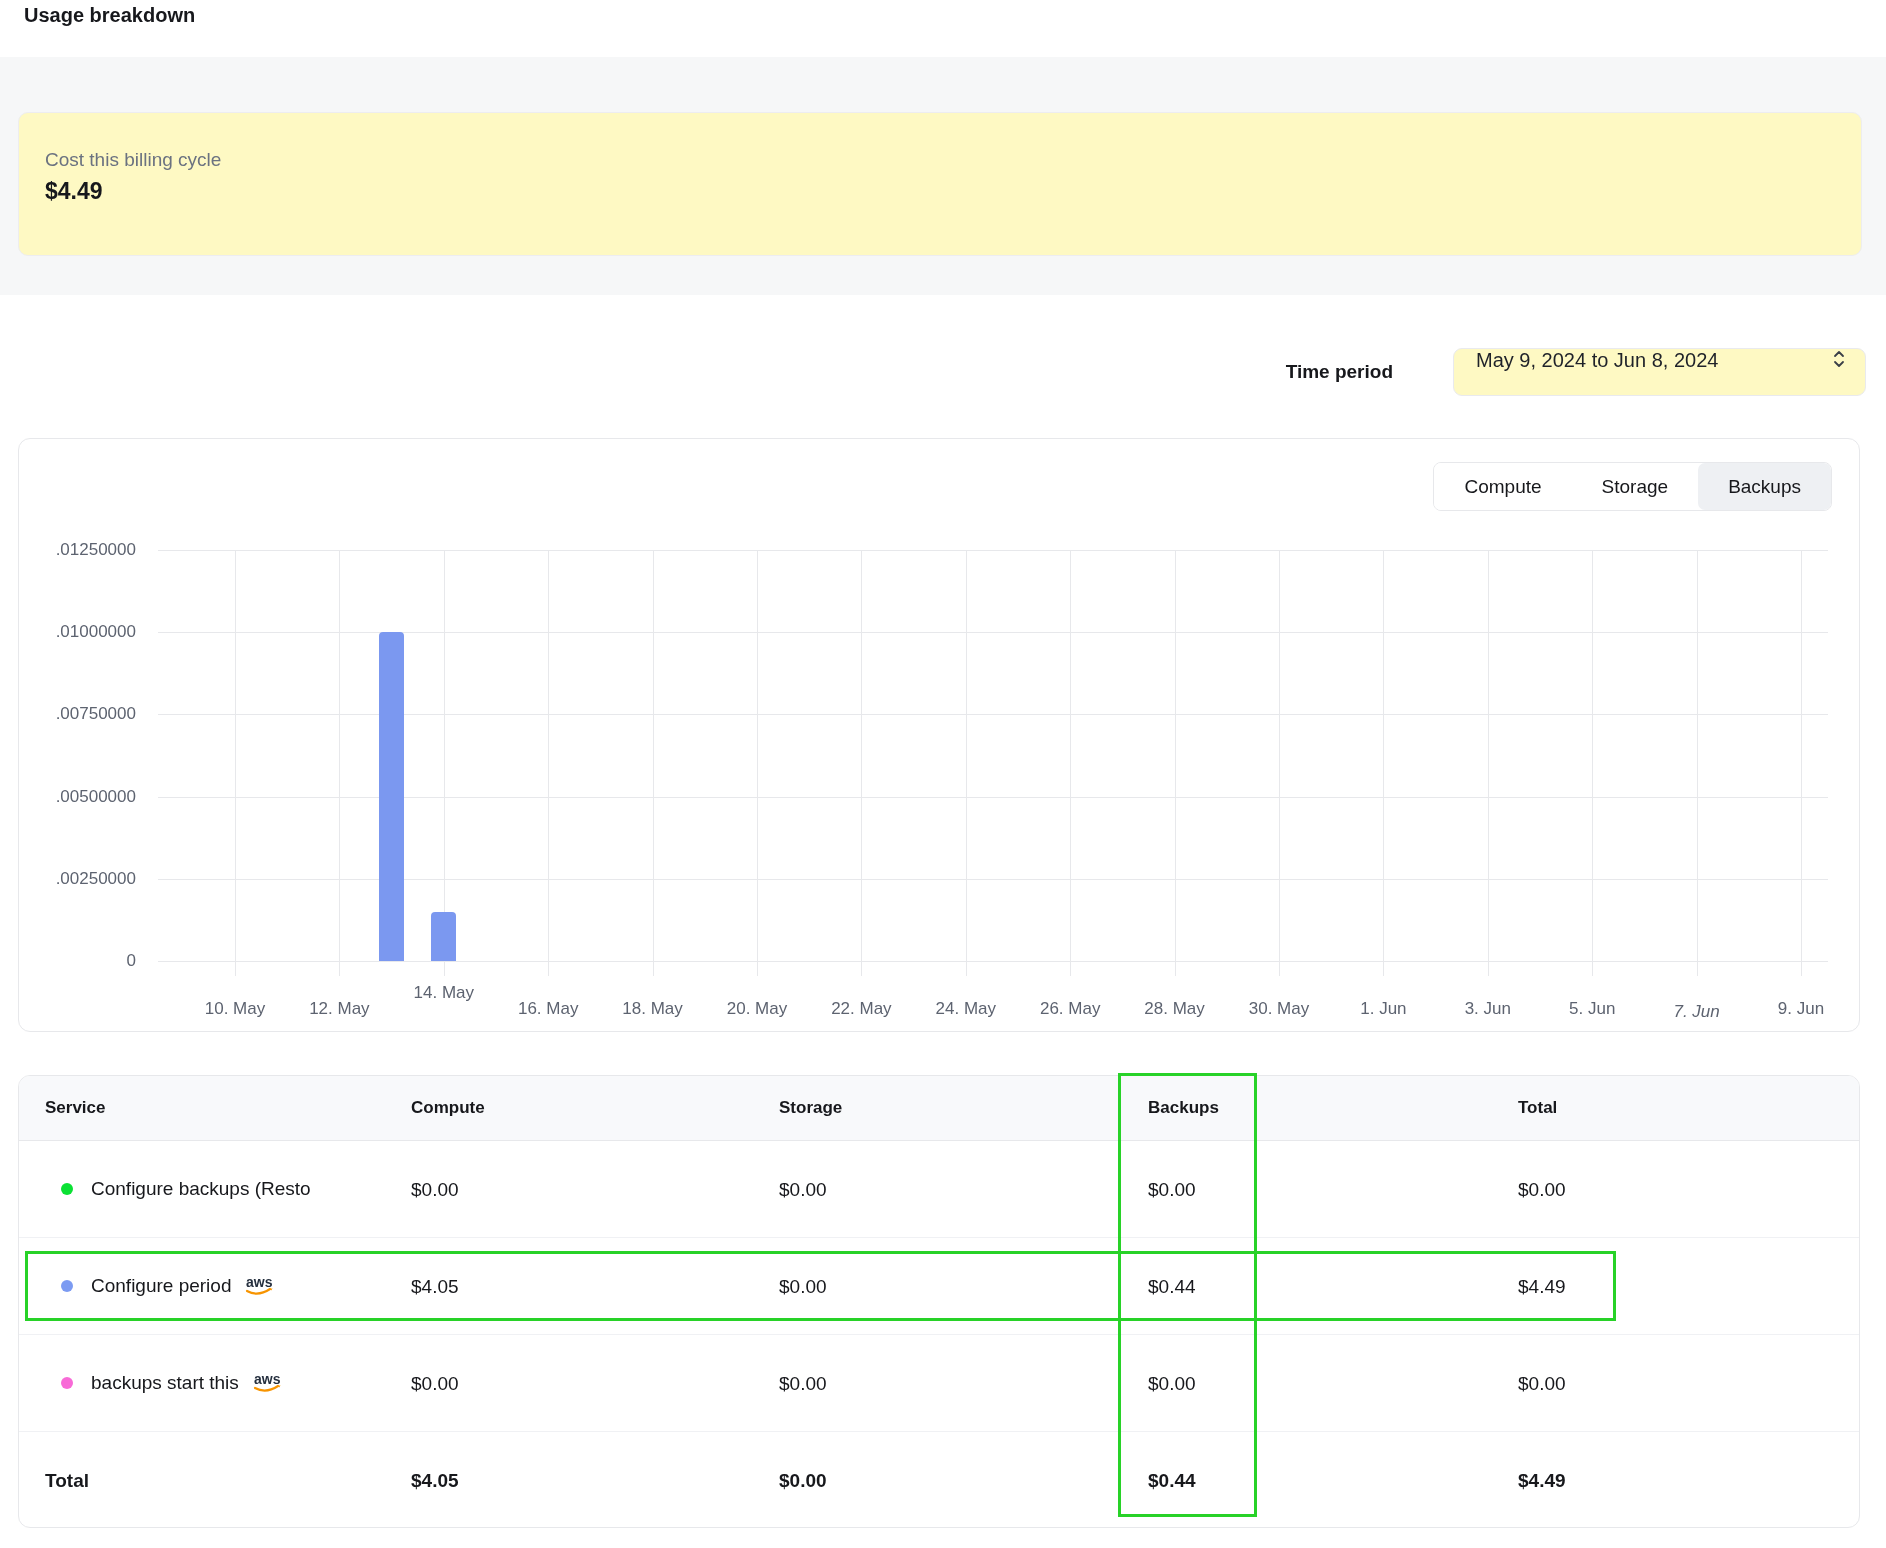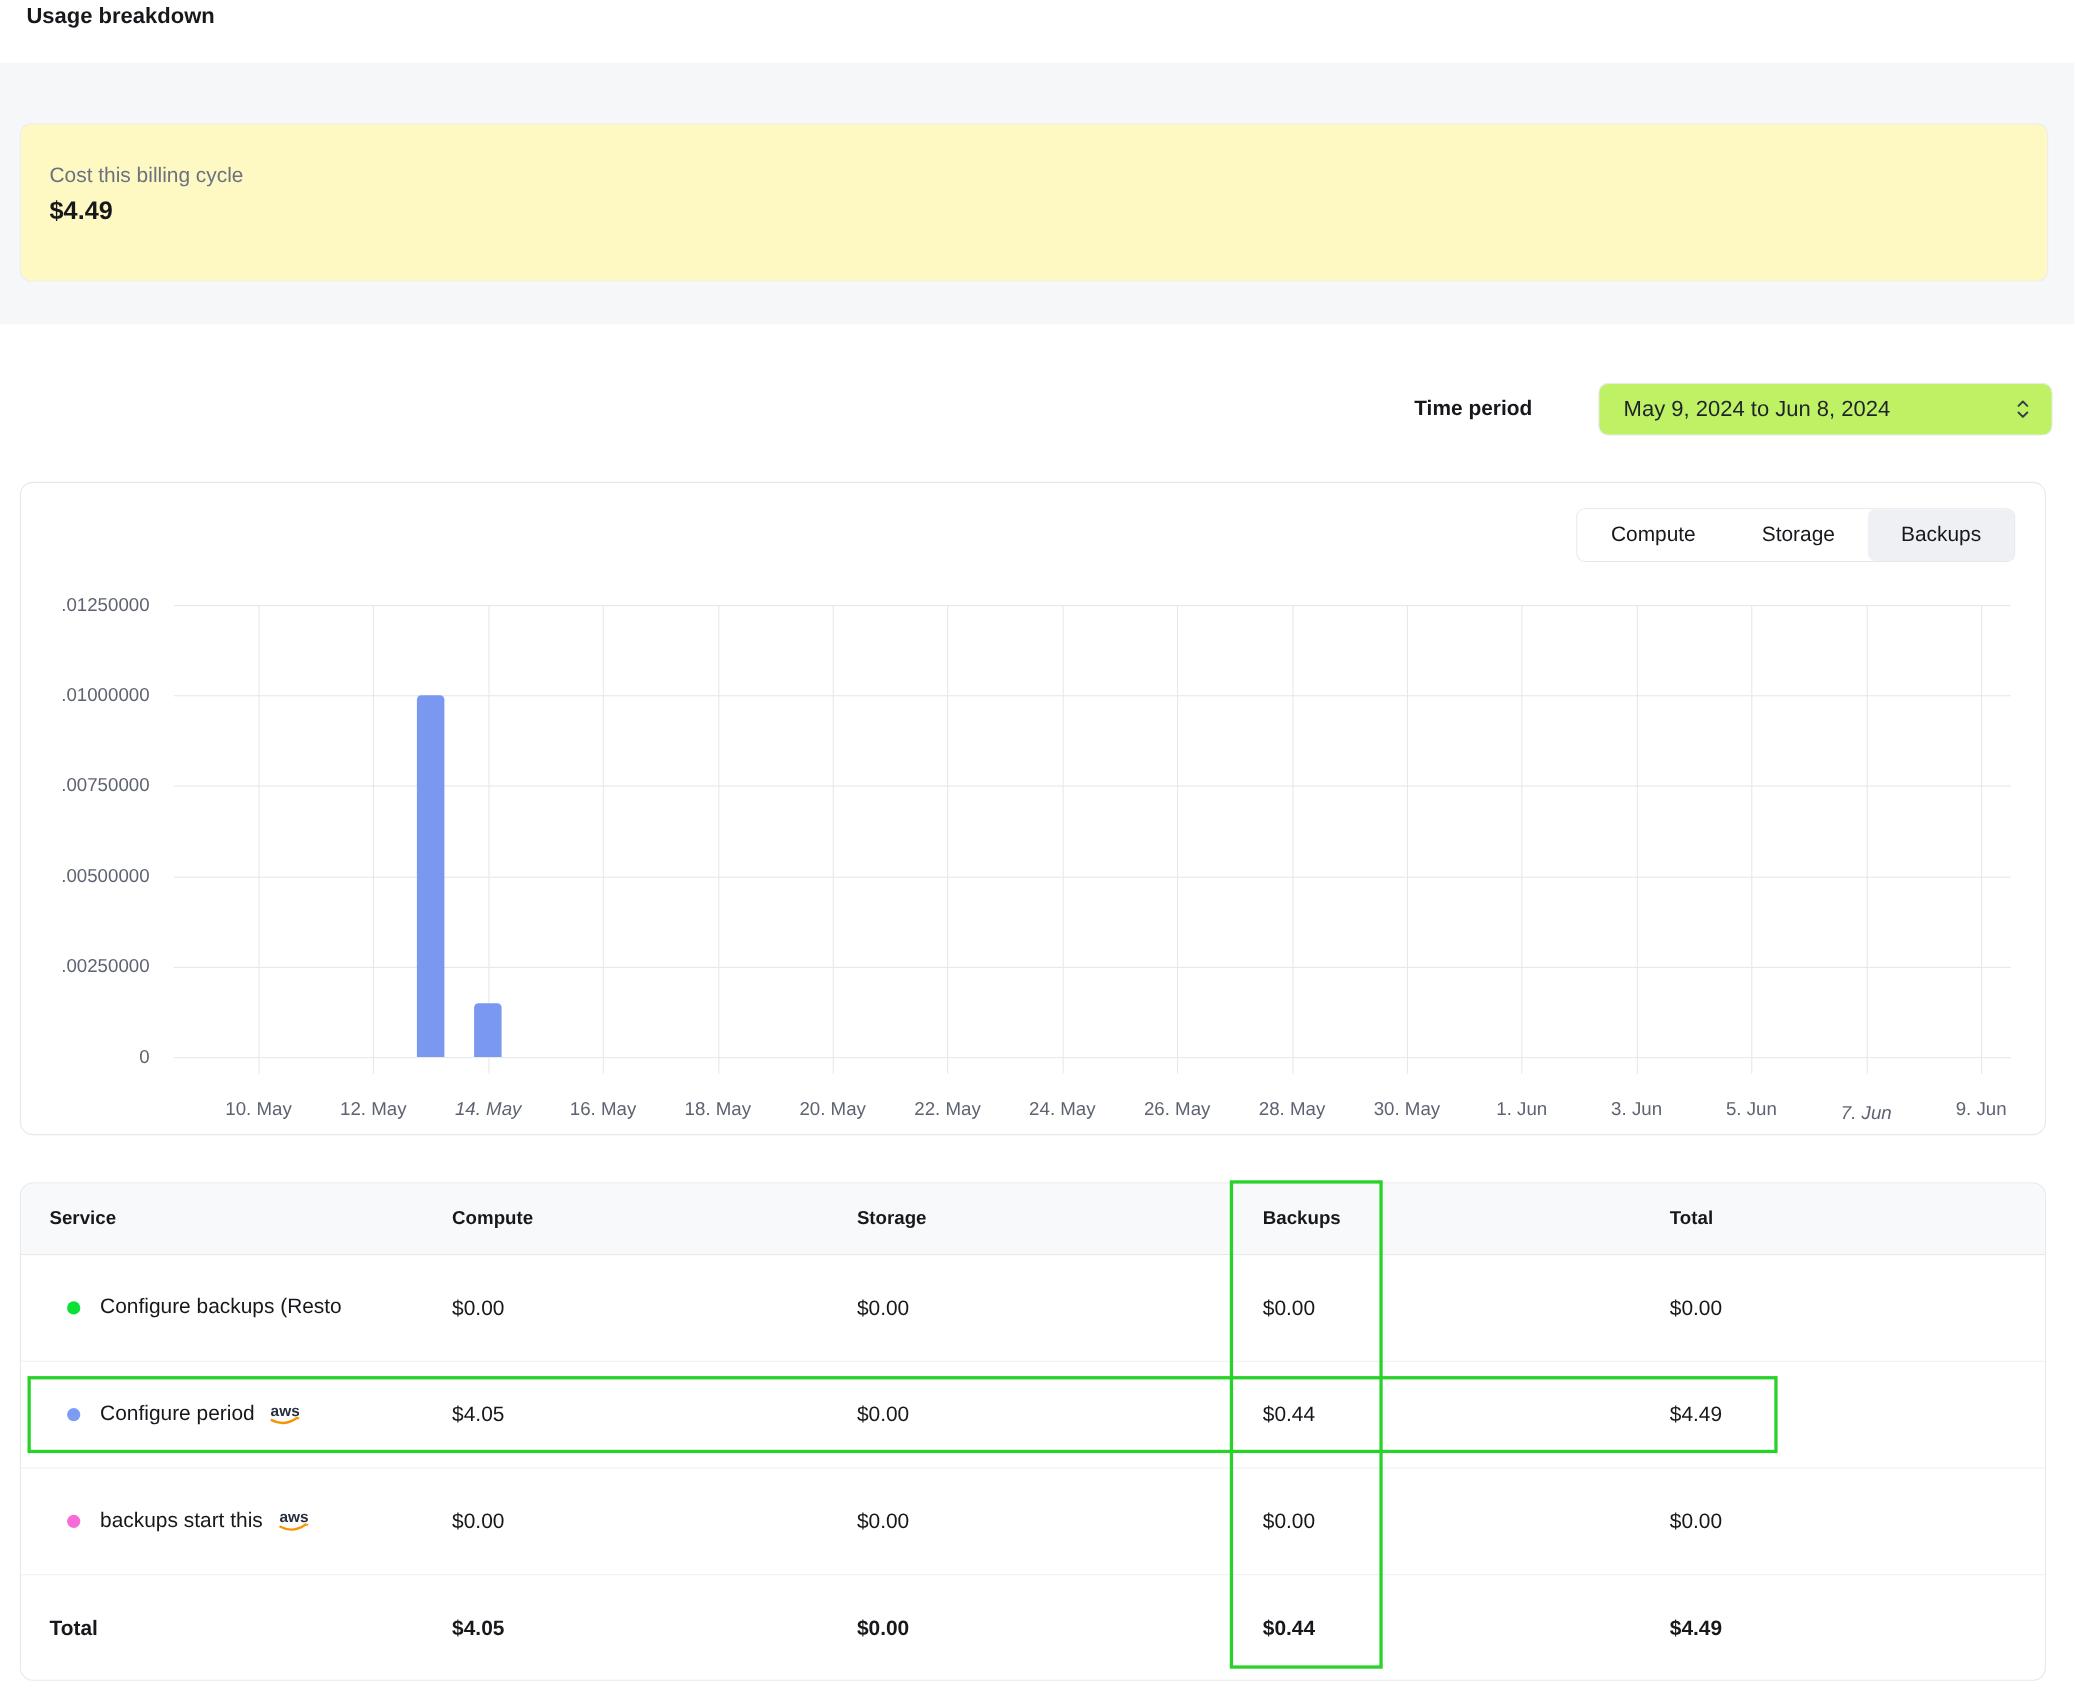--- a/index.html
+++ b/index.html
@@ -17,22 +17,22 @@
     position:absolute; left:18px; top:55px; width:1844px; height:144px;
     background:#fef9c3; border:1px solid #ededf0; border-radius:10px; padding:36px 0 0 26px;
   }
   .cost-label { font-size:19px; color:#6b7280; }
   .cost-value { font-size:23px; font-weight:700; color:#17181c; margin-top:7px; }
 
   
   .time-row { position:absolute; top:348px; right:20px; height:48px; display:flex; align-items:center; gap:60px; }
   .time-label { font-size:19px; font-weight:700; color:#17181c; }
   .period-select {
-    width:413px; height:48px; background:#bef264; border:1px solid #e9eaee; border-radius:9px;
-    display:flex; align-items:center; justify-content:space-between; padding:0 18px 0 22px; cursor:pointer;
+    width:413px; height:48px; background:#fef9c3; border:1px solid #e9eaee; border-radius:9px;
+    display:flex; align-items:flex-start; justify-content:space-between; padding:0 18px 0 22px; cursor:pointer;
   }
   .period-select span { font-size:20px; color:#1f2229; }
 
   
   .chart-card {
     position:absolute; left:18px; top:438px; width:1842px; height:594px;
     background:#fff; border:1px solid #e7e8eb; border-radius:12px;
   }
   .tab-group {
     position:absolute; top:23px; right:27px; height:49px; display:flex;
@@ -134,21 +134,21 @@
       <div class="gridline-v" style="left: 1329.8px; height: 426px;"></div>
       <div class="gridline-v" style="left: 1434.2px; height: 426px;"></div>
       <div class="gridline-v" style="left: 1538.6px; height: 426px;"></div>
       <div class="gridline-v" style="left: 1643px; height: 426px;"></div>
       <div class="bar" style="left: 221.1px; height: 329px; background-color: rgb(123, 152, 240);"></div>
       <div class="bar" style="left: 273.3px; height: 49px; background-color: rgb(123, 152, 240);"></div>
     </div>
   <div id="xlabels"></div>
 <div class="x-tick" style="left: 156px; top: 560px; position: absolute;">10. May</div>
     <div class="x-tick" style="left: 260.4px; top: 560px; position: absolute;">12. May</div>
-    <div class="x-tick" style="left: 364.8px; top: 560px; position: absolute; font-style: italic;">14. May</div>
+    <div class="x-tick" style="left: 364.8px; top: 544px; position: absolute;">14. May</div>
     <div class="x-tick" style="left: 469.2px; top: 560px; position: absolute;">16. May</div>
     <div class="x-tick" style="left: 573.6px; top: 560px; position: absolute;">18. May</div>
     <div class="x-tick" style="left: 678px; top: 560px; position: absolute;">20. May</div>
     <div class="x-tick" style="left: 782.4px; top: 560px; position: absolute;">22. May</div>
     <div class="x-tick" style="left: 886.8px; top: 560px; position: absolute;">24. May</div>
     <div class="x-tick" style="left: 991.2px; top: 560px; position: absolute;">26. May</div>
     <div class="x-tick" style="left: 1095.6px; top: 560px; position: absolute;">28. May</div>
     <div class="x-tick" style="left: 1200px; top: 560px; position: absolute;">30. May</div>
     <div class="x-tick" style="left: 1304.4px; top: 560px; position: absolute;">1. Jun</div>
     <div class="x-tick" style="left: 1408.8px; top: 560px; position: absolute;">3. Jun</div>

